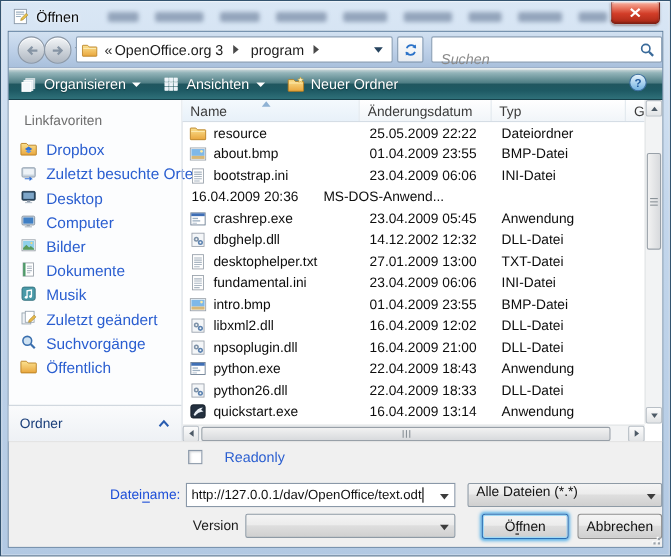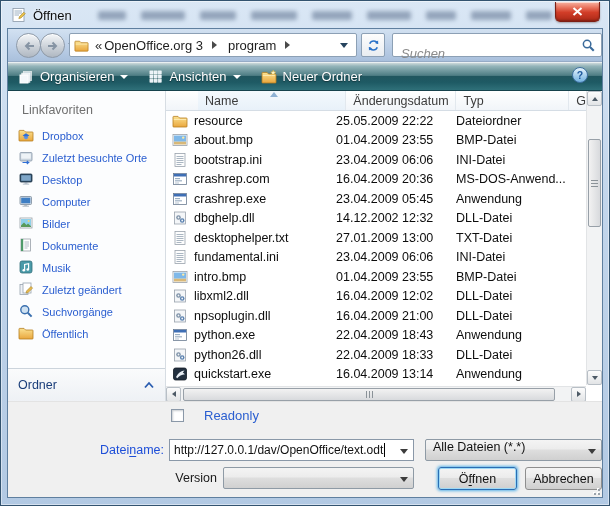--- a/index.html
+++ b/index.html
@@ -53,31 +53,31 @@
     display:flex;align-items:center;gap:20px;padding-left:10px;color:#fff;font-size:13px;}
   .tb-btn{display:flex;align-items:center;gap:6px;text-shadow:0 1px 1px rgba(0,0,0,.4);cursor:default;}
   .tb-caret{width:0;height:0;border:4px solid transparent;border-top:4px solid #fff;transform:translateY(2px);}
   .tb-help{margin-left:auto;margin-right:13px;}
   
   .content{position:absolute;left:0;top:62px;right:0;height:310px;background:#fff;}
   .sidebar{position:absolute;left:0;top:0;width:157px;height:310px;background:#fcfdfe;}
   .side-head{position:absolute;left:14px;top:12px;color:#6f6f6f;font-size:12.5px;}
   .side-list{position:absolute;left:0;top:34px;right:0;}
   .side-item{display:flex;align-items:center;height:22px;padding-left:10px;gap:8px;cursor:default;}
-  .side-label{color:#2a5ed0;font-size:11px;white-space:nowrap;}
+  .side-label{color:#2a5ed0;font-size:14px;white-space:nowrap;}
   .side-foot{position:absolute;left:0;bottom:0;width:157px;height:20px;border-top:1px solid #ccd4dc;
     background:linear-gradient(180deg,#fafbfc,#eef1f5);display:flex;align-items:center;padding:16px 10px;}
   .side-foot-label{color:#1a3e7a;font-size:12.5px;}
   .side-foot-chev{margin-left:auto;}
   
   .filepanel{position:absolute;left:157px;top:0;right:0;height:310px;border-left:1px solid #d7dde3;}
   .hdr{position:absolute;left:0;top:0;right:16px;height:20px;display:flex;
     background:linear-gradient(180deg,#ffffff,#f1f5f9);border-bottom:1px solid #d5dde5;font-size:12.5px;color:#3c3c3c;}
   .hcell{position:relative;display:flex;align-items:center;padding-left:7px;border-right:1px solid #e2e8ee;cursor:default;}
-  .h-name{width:162px;background:linear-gradient(180deg,#f4f9fd,#e8f1f9);margin-left:32px;}
+  .h-name{width:162px;background:linear-gradient(180deg,#f4f9fd,#e8f1f9);}
   .h-date{width:120px;} .h-type{width:123px;} .h-g{flex:1;border-right:none;}
   .sort-tri{position:absolute;left:72px;top:1px;width:0;height:0;border:4px solid transparent;border-bottom:5px solid #8fb2d4;border-top:none;}
   .rows{position:absolute;left:0;top:20px;right:16px;height:274px;overflow:hidden;}
   .frow{display:flex;align-items:center;height:19.5px;font-size:12.5px;color:#0d0d0d;cursor:default;}
   .c-name{width:162px;display:flex;align-items:center;gap:6px;padding-left:6px;white-space:nowrap;}
   .c-date{width:120px;padding-left:8px;} .c-type{width:123px;padding-left:8px;white-space:nowrap;}
   .fico{width:16px;height:16px;flex:0 0 16px;}
   
   .vscroll{position:absolute;right:0;top:0;width:16px;height:294px;background:#f2f3f4;border-left:1px solid #e2e4e6;}
   .hscroll{position:absolute;left:0;right:16px;top:295px;height:15px;background:#f2f3f4;border-top:1px solid #e2e4e6;display:flex;align-items:center;}
@@ -509,28 +509,20 @@
                     <use href="#icon-text"></use>
                   </svg>
                 </span>
                 <span>bootstrap.ini</span>
               </span>
               <span class="cell c-date">23.04.2009 06:06</span>
               <span class="cell c-type">INI-Datei</span>
             </div>
 
             <div class="frow">
-              <span class="cell c-name">
-                <span class="fico">
-                  <svg width="16" height="16" viewBox="0 0 16 16">
-                    <use href="#icon-app"></use>
-                  </svg>
-                </span>
-                <span>crashrep.com</span>
-              </span>
               <span class="cell c-date">16.04.2009 20:36</span>
               <span class="cell c-type">MS-DOS-Anwend...</span>
             </div>
 
             <div class="frow">
               <span class="cell c-name">
                 <span class="fico">
                   <svg width="16" height="16" viewBox="0 0 16 16">
                     <use href="#icon-app"></use>
                   </svg>

